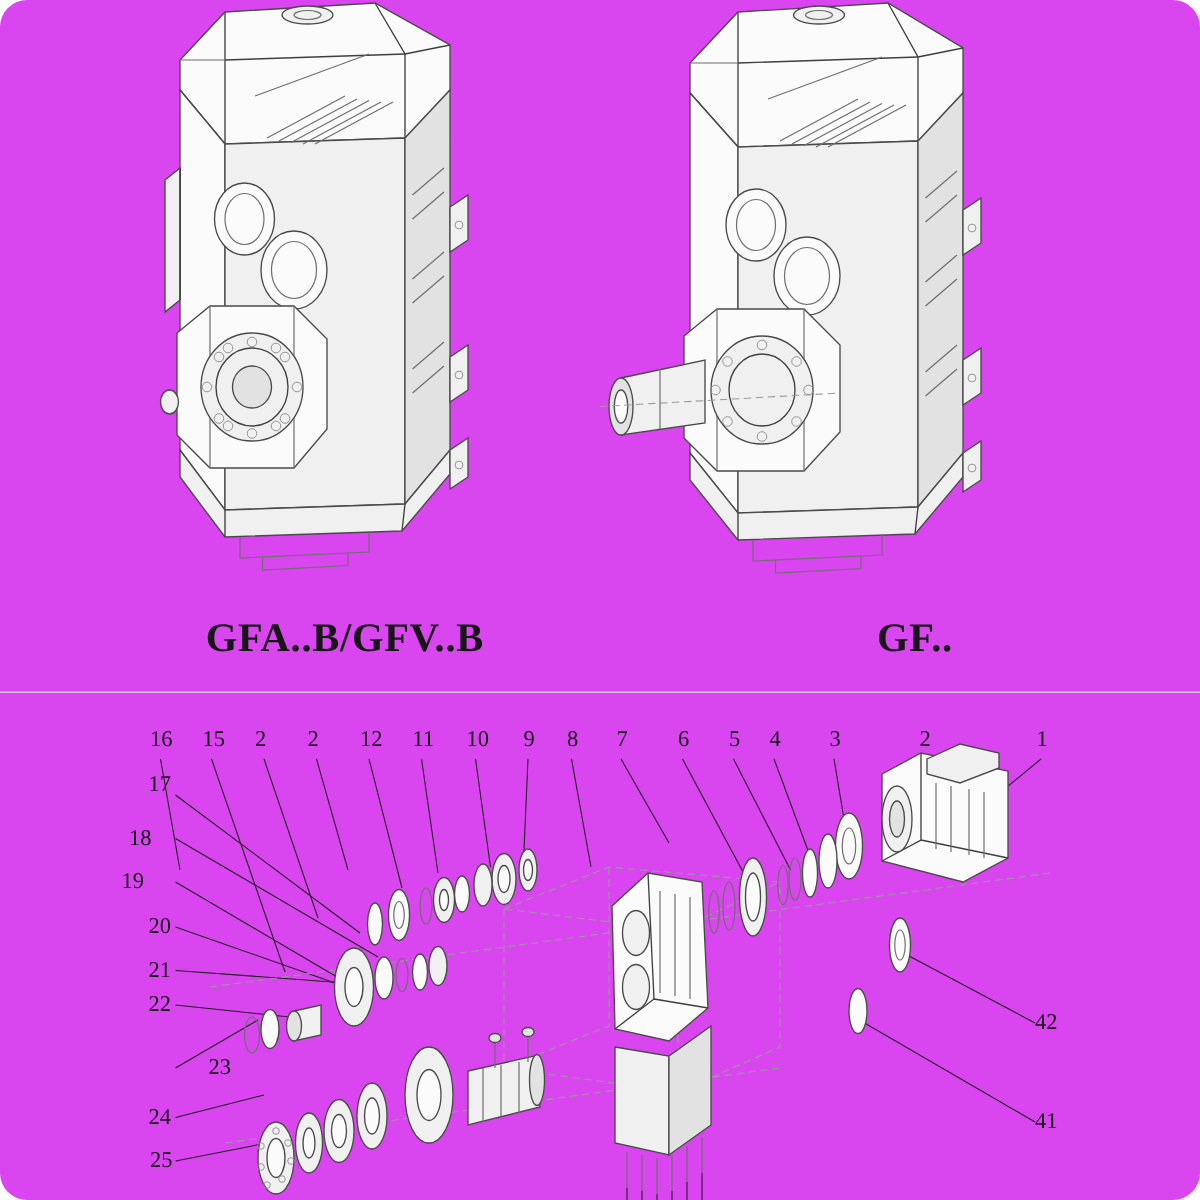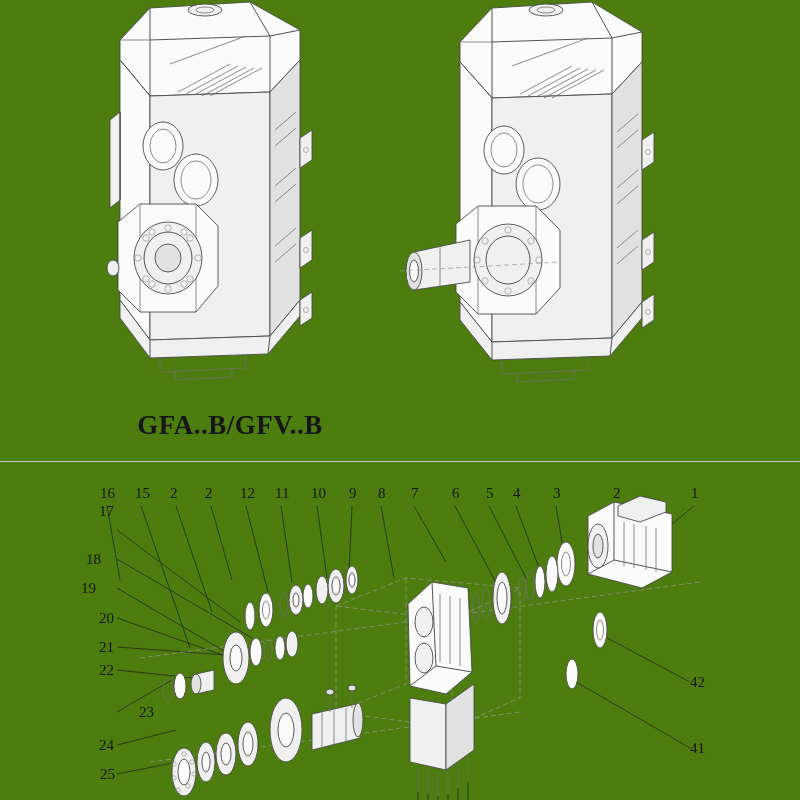--- a/index.html
+++ b/index.html
@@ -12,21 +12,22 @@
     height: 800px;
     font-family: "Liberation Serif", serif;
     color: #1a1a1a;
     overflow: hidden;
     position: relative;
   }
   #page {
     position: relative;
     width: 800px;
     height: 800px;
-    background: #4d7c0f;
+    background: #d946ef;
+    border-radius: 18px;
   }
 
   
   .top-section {
     position: absolute;
     left: 0;
     top: 0;
     width: 800px;
     height: 460px;
   }
@@ -236,20 +237,21 @@
 
           <path class="fillg" d="M242 140 L254 132 L254 162 L242 170 Z"></path>
           <path class="fillg" d="M242 240 L254 232 L254 262 L242 270 Z"></path>
           <path class="fillg" d="M242 302 L254 294 L254 320 L242 328 Z"></path>
           <circle class="ln-t" cx="248" cy="152" r="2.6"></circle>
           <circle class="ln-t" cx="248" cy="252" r="2.6"></circle>
           <circle class="ln-t" cx="248" cy="312" r="2.6"></circle>
         </g>
       </svg>
       </div>
+      <div class="caption right-cap">GF..</div>
     </div>
   </div>
 
   <div class="divider"></div>
 
   <div class="bottom-section">
 
     <svg width="800" height="338" viewBox="0 0 800 338">
 
       <g class="lead">
@@ -418,21 +420,21 @@
     <div class="callout-number" style="left:349px; top:24px;">9</div>
     <div class="callout-number" style="left:378px; top:24px;">8</div>
     <div class="callout-number" style="left:411px; top:24px;">7</div>
     <div class="callout-number" style="left:452px; top:24px;">6</div>
     <div class="callout-number" style="left:486px; top:24px;">5</div>
     <div class="callout-number" style="left:513px; top:24px;">4</div>
     <div class="callout-number" style="left:553px; top:24px;">3</div>
     <div class="callout-number" style="left:613px; top:24px;">2</div>
     <div class="callout-number" style="left:691px; top:24px;">1</div>
 
-    <div class="callout-number" style="left:99px; top:42px;">17</div>
+    <div class="callout-number" style="left:99px; top:54px;">17</div>
     <div class="callout-number" style="left:86px; top:90px;">18</div>
     <div class="callout-number" style="left:81px; top:119px;">19</div>
     <div class="callout-number" style="left:99px; top:149px;">20</div>
     <div class="callout-number" style="left:99px; top:178px;">21</div>
     <div class="callout-number" style="left:99px; top:201px;">22</div>
     <div class="callout-number" style="left:99px; top:243px;margin-left:40px;">23</div>
     <div class="callout-number" style="left:99px; top:276px;">24</div>
     <div class="callout-number" style="left:100px; top:305px;">25</div>
 
     <div class="callout-number" style="left:690px; top:213px;">42</div>

